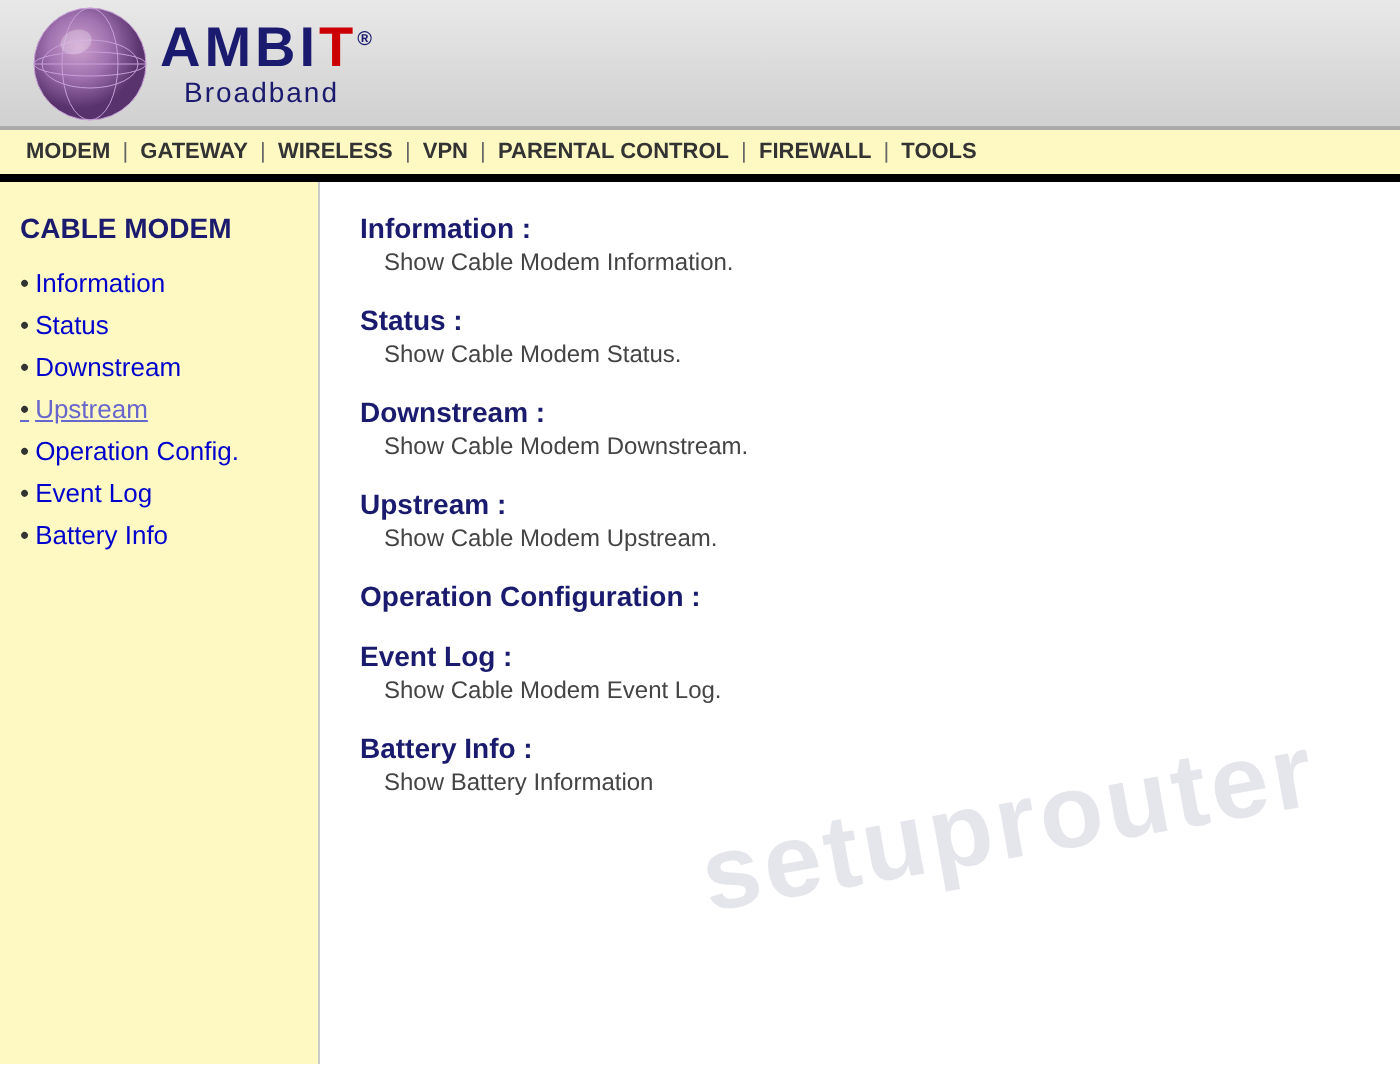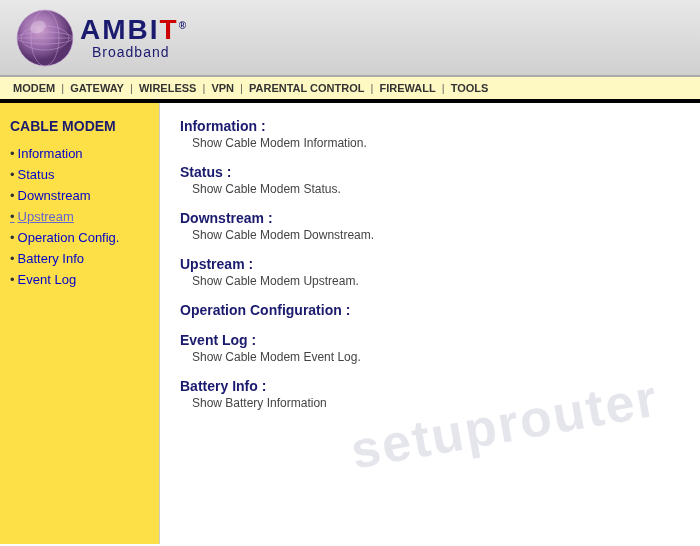--- a/index.html
+++ b/index.html
@@ -2,21 +2,21 @@
 <html><head>
   <meta charset="utf-8">
   <style>
     * { margin: 0; padding: 0; box-sizing: border-box; }
     body { width: 700px; height: 546px; font-family: Arial, sans-serif; font-size: 13px; background: #fff; overflow: hidden; }
 
     
     #header {
       display: flex;
       align-items: center;
-      height: 77px;
+      height: 65px;
       background: linear-gradient(180deg, #e8e8e8 0%, #d0d0d0 100%);
       border-bottom: 2px solid #aaa;
       padding: 0 10px;
     }
     #logo-text {
       display: flex;
       flex-direction: column;
       align-items: flex-start;
     }
     #logo-ambit {
@@ -53,21 +53,21 @@
 
     
     #main {
       display: flex;
       height: calc(546px - 75px - 30px);
     }
 
     
     #sidebar {
       width: 160px;
-      background: #fde047;
+      background: #fef9c3;
       border-right: 1px solid #ccc;
       padding: 15px 10px;
       flex-shrink: 0;
     }
     #sidebar-title {
       font-size: 14px;
       font-weight: bold;
       color: #1a1a6e;
       margin-bottom: 12px;
     }
@@ -175,22 +175,22 @@
 
 <div id="main">
 
   <div id="sidebar">
     <div id="sidebar-title">CABLE MODEM</div>
     <a class="sidebar-item">Information</a>
     <a class="sidebar-item">Status</a>
     <a class="sidebar-item">Downstream</a>
     <a class="sidebar-item" style="color:#6666cc; text-decoration:underline;">Upstream</a>
     <a class="sidebar-item">Operation Config.</a>
+    <a class="sidebar-item">Event Log</a>
     <a class="sidebar-item">Battery Info</a>
-    <a class="sidebar-item">Event Log</a>
   </div>
 
   <div id="content">
     <div id="watermark">setuprouter</div>
 
     <div class="content-section">
       <div class="content-title">Information :</div>
       <div class="content-desc">Show Cable Modem Information.</div>
     </div>
 

